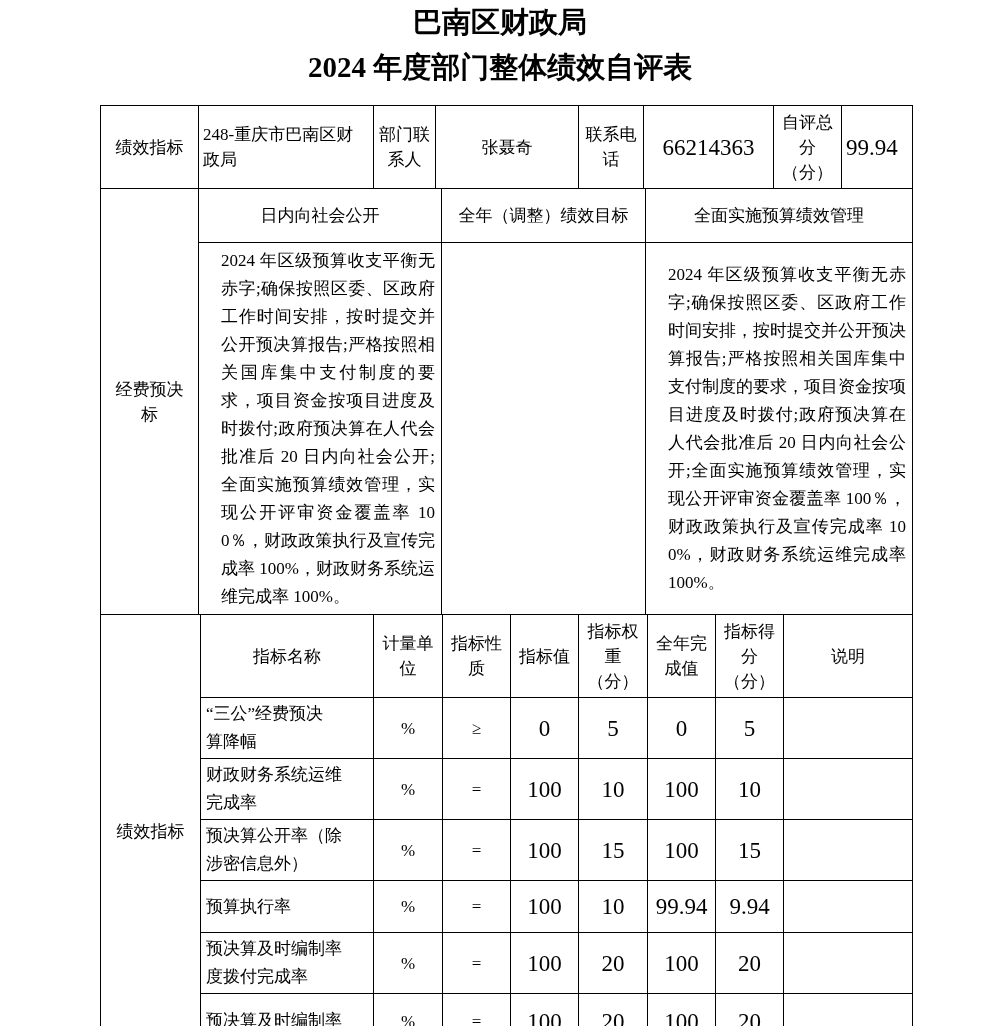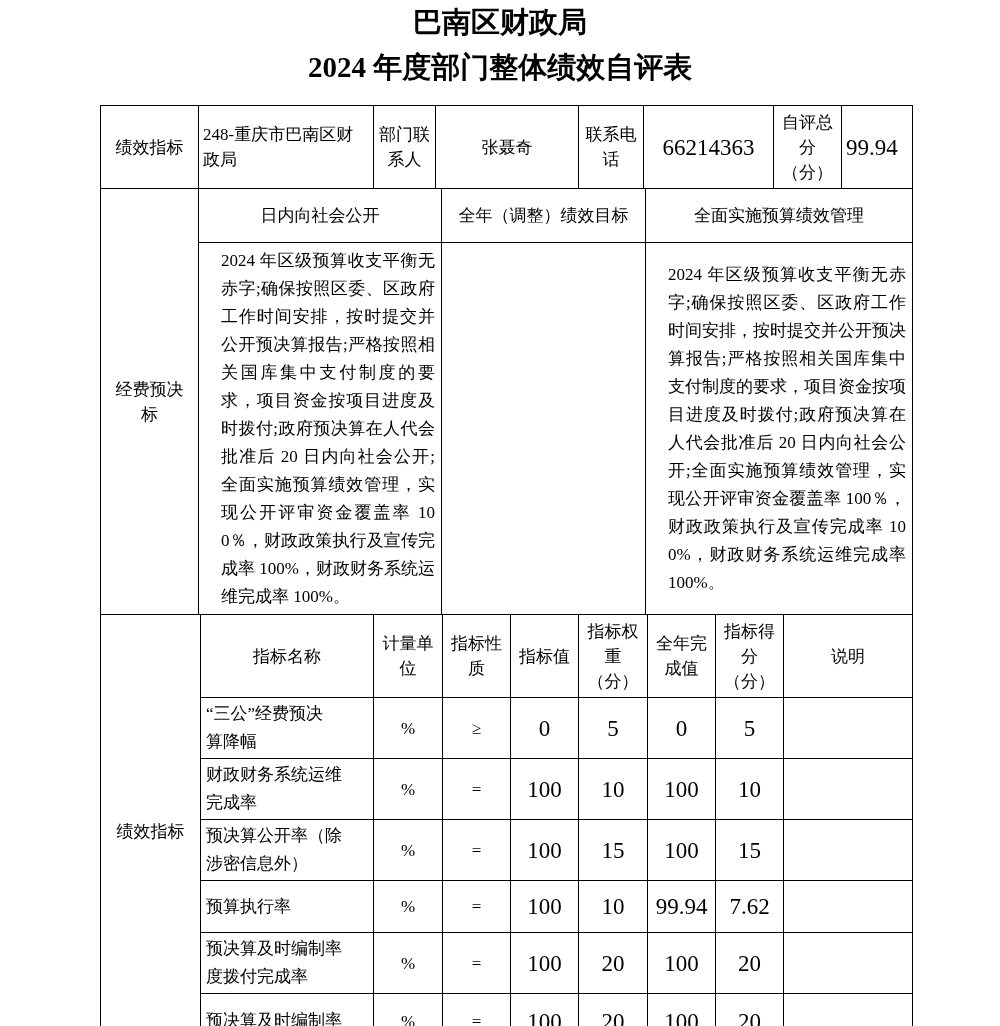--- a/index.html
+++ b/index.html
@@ -192,21 +192,21 @@
         <td class="c num">15</td>
         <td class="l"></td>
       </tr>
       <tr style="height:52px">
         <td class="l name-cell">预算执行率</td>
         <td class="c">%</td>
         <td class="c">=</td>
         <td class="c num">100</td>
         <td class="c num">10</td>
         <td class="c num">99.94</td>
-        <td class="c num">7.62</td>
+        <td class="c num">9.94</td>
         <td class="l"></td>
       </tr>
       <tr style="height:58px">
         <td class="l pre name-cell">预决算及时编制率
 度拨付完成率</td>
         <td class="c">%</td>
         <td class="c">=</td>
         <td class="c num">100</td>
         <td class="c num">20</td>
         <td class="c num">100</td>

